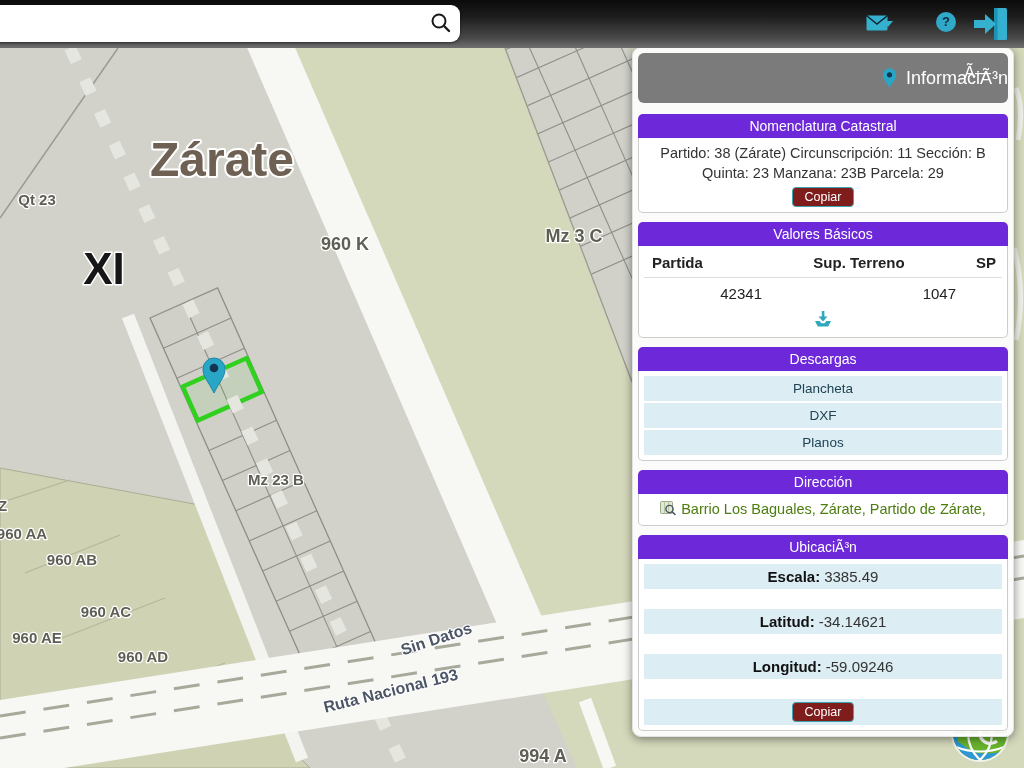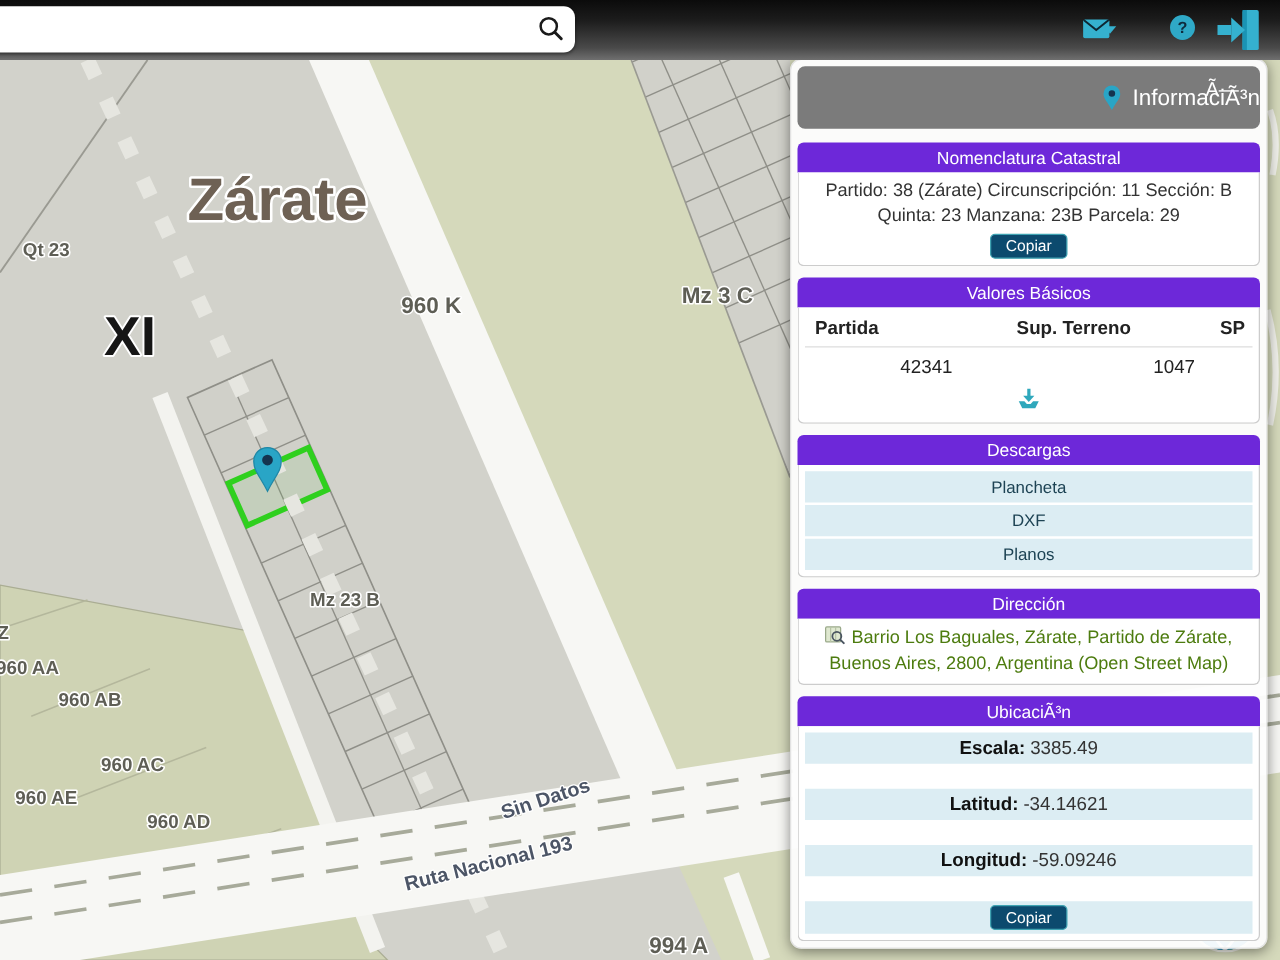--- a/index.html
+++ b/index.html
@@ -40,21 +40,21 @@
     display:flex;align-items:center;justify-content:flex-end;color:#fff;font-size:18px;}
   .panel-title svg{margin-right:9px;}
   .close-btn{position:absolute;right:11px;top:0;height:38px;line-height:38px;color:#fff;
     font-size:16px;background:none;border:none;cursor:pointer;}
   .section{margin-bottom:9px;}
   .sec-header{background:#6d28d9;color:#fff;text-align:center;font-size:14px;padding:4px 0;
     border-radius:5px 5px 0 0;}
   .sec-body{background:#fff;border:1px solid #ccc;border-top:none;border-radius:0 0 5px 5px;
     padding:5px;text-align:center;}
   .nom-text{font-size:14.5px;color:#333;line-height:20px;}
-  .copy-btn{display:inline-block;background:#0c4a6e;color:#fff;font-size:12.5px;padding:2px 12px;
+  .copy-btn{display:inline-block;background:#7f1d1d;color:#fff;font-size:12.5px;padding:2px 12px;
     border-radius:4px;border:1px solid #3fa3b2;cursor:pointer;margin-top:4px;}
   .vtable{display:grid;grid-template-columns:118px 1fr 46px;font-size:15px;color:#222;}
   .vhead{font-weight:bold;padding:3px 0;}
   .vh1{text-align:left;padding-left:8px;} .vh2{text-align:center;} .vh3{text-align:right;padding-right:6px;}
   .vdivider{border-top:1px solid #ddd;margin:3px 0 5px 0;}
   .vcell{text-align:right;padding:2px 0;}
   .dl-btn{background:none;border:none;cursor:pointer;margin-top:5px;}
   .drow{background:#dcedf3;text-align:center;padding:5px 0;font-size:13.5px;font-weight:normal;
     color:#1d4354;margin-bottom:2px;cursor:pointer;}
   .drow:last-child{margin-bottom:0;}
@@ -256,21 +256,20 @@
     <div class="sec-header">Dirección</div>
     <div class="sec-body">
       <div class="dir-line">
         <svg width="16" height="16" viewBox="0 0 16 16">
           <rect x="0.5" y="1.5" width="12" height="12" rx="1" fill="#dfe8d0" stroke="#9aa98a"></rect>
           <path d="M4.5,1.5 L4.5,13.5 M8.5,1.5 L8.5,13.5" stroke="#b8c4a6" stroke-width="1"></path>
           <circle cx="9.5" cy="9" r="3.6" stroke="#4a5560" stroke-width="1.4" fill="none"></circle>
           <line x1="12.2" y1="11.7" x2="15" y2="14.5" stroke="#4a5560" stroke-width="1.6" stroke-linecap="round"></line>
         </svg><span>Barrio Los Baguales, Zárate, Partido de Zárate,</span>
       </div>
-      <div class="dir-line">Buenos Aires, 2800, Argentina (Open Street Map)</div>
     </div>
   </div>
 
   <div class="section" style="margin-bottom:0;">
     <div class="sec-header">UbicaciÃ³n</div>
     <div class="sec-body">
       <div class="urow">
         <b>Escala:</b><span>3385.49</span>
       </div>
       <div class="urow">

